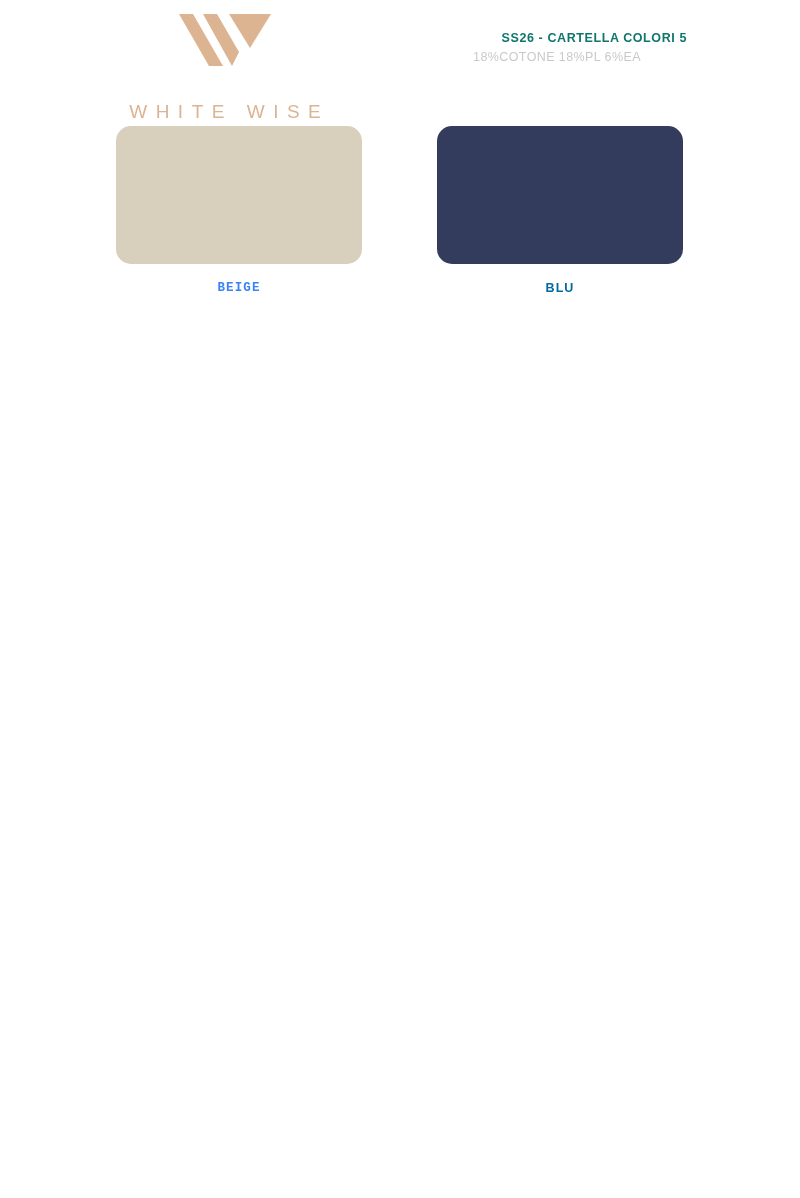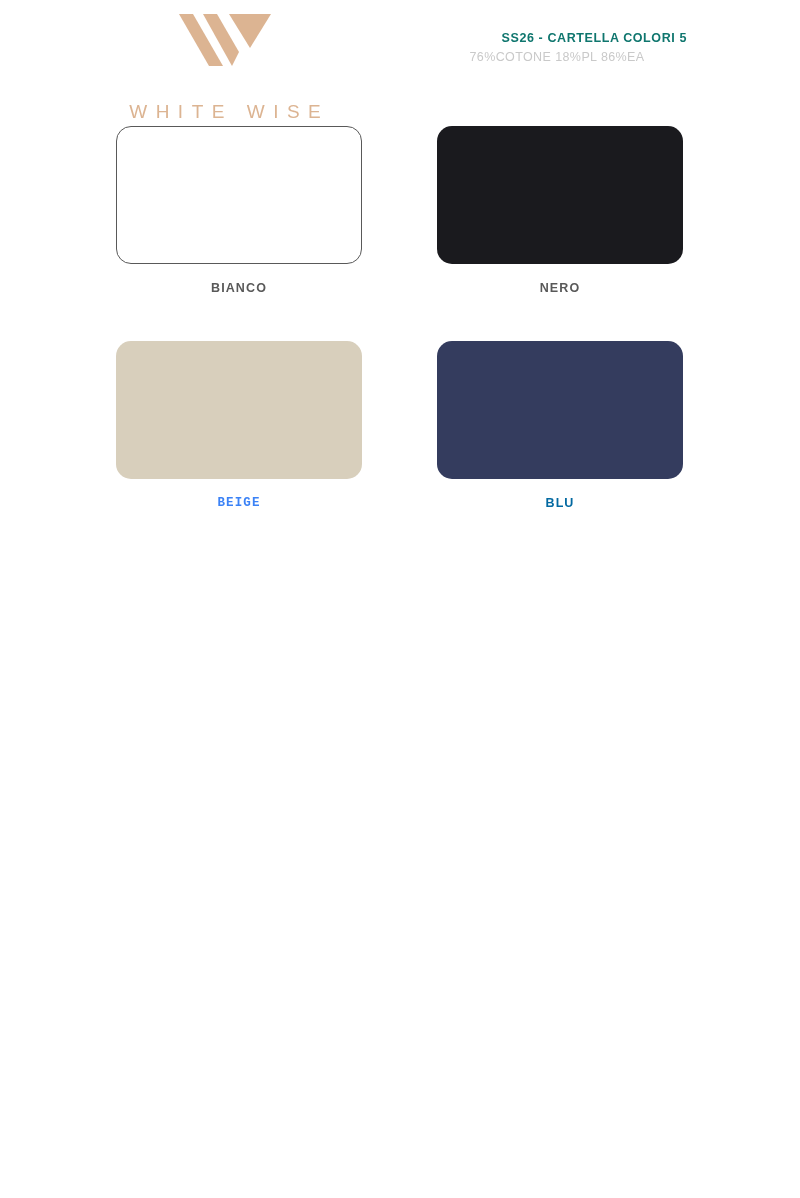--- a/index.html
+++ b/index.html
@@ -143,37 +143,27 @@
       <svg class="brand-mark" viewBox="0 0 96 64" aria-hidden="true">
         <polygon points="2,6 16,6 46,58 32,58" fill="#dcb492"></polygon>
         <polygon points="26,6 40,6 62,44 55,58" fill="#dcb492"></polygon>
         <polygon points="52,6 94,6 73,40" fill="#dcb492"></polygon>
       </svg>
       <span class="brand-name" style="color: rgb(220, 180, 146);">WHITE WISE</span>
     </div>
 
     <div class="header-meta">
       <span class="meta-title" style="color: #0f766e; text-align: right;">SS26 - CARTELLA COLORI 5</span>
-      <span class="meta-sub" style="color: rgb(201, 201, 201);">76%COTONE 18%PL 86%EA</span>
+      <span class="meta-sub" style="color: rgb(201, 201, 201);">18%COTONE 18%PL 6%EA</span>
     </div>
 
   </div>
 
   <div class="swatch-grid">
 
-    <div class="swatch-row">
-      <div class="swatch-cell col-0">
-        <div class="swatch-chip outlined" style="background: rgb(255, 255, 255); border-color: rgb(89, 89, 89);"></div>
-        <span class="swatch-label" style="color: rgb(89, 89, 89);">BIANCO</span>
-      </div>
-      <div class="swatch-cell col-1">
-        <div class="swatch-chip" style="background: rgb(26, 26, 30);"></div>
-        <span class="swatch-label" style="color: rgb(89, 89, 89);">NERO</span>
-      </div>
-    </div>
 
     <div class="swatch-row">
       <div class="swatch-cell col-0">
         <div class="swatch-chip" style="background: rgb(216, 207, 188);"></div>
         <span class="swatch-label" style="color: #3b82f6; font-family: Liberation Mono, monospace;">BEIGE</span>
       </div>
       <div class="swatch-cell col-1">
         <div class="swatch-chip" style="background: rgb(52, 60, 94);"></div>
         <span class="swatch-label" style="color: #0369a1;">BLU</span>
       </div>

